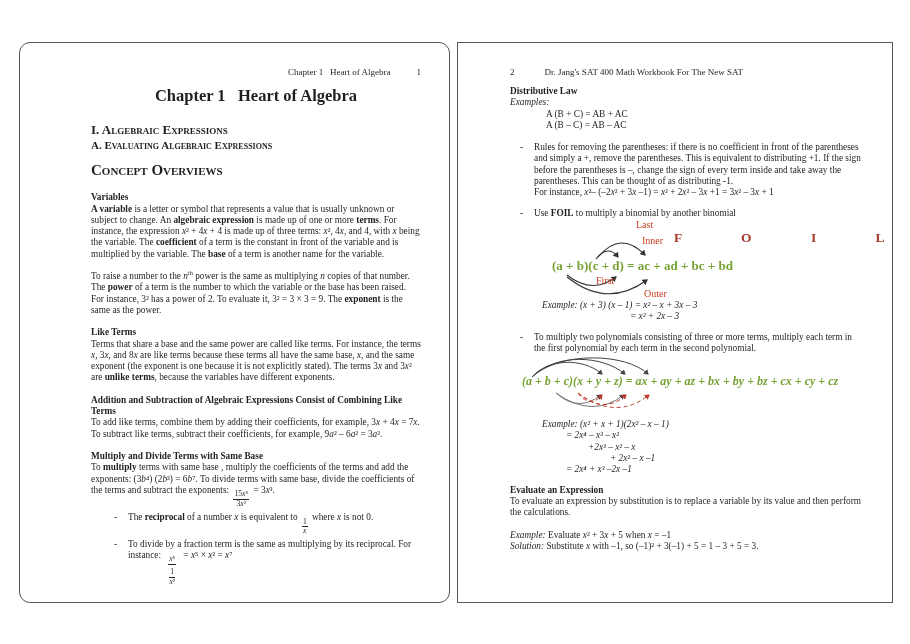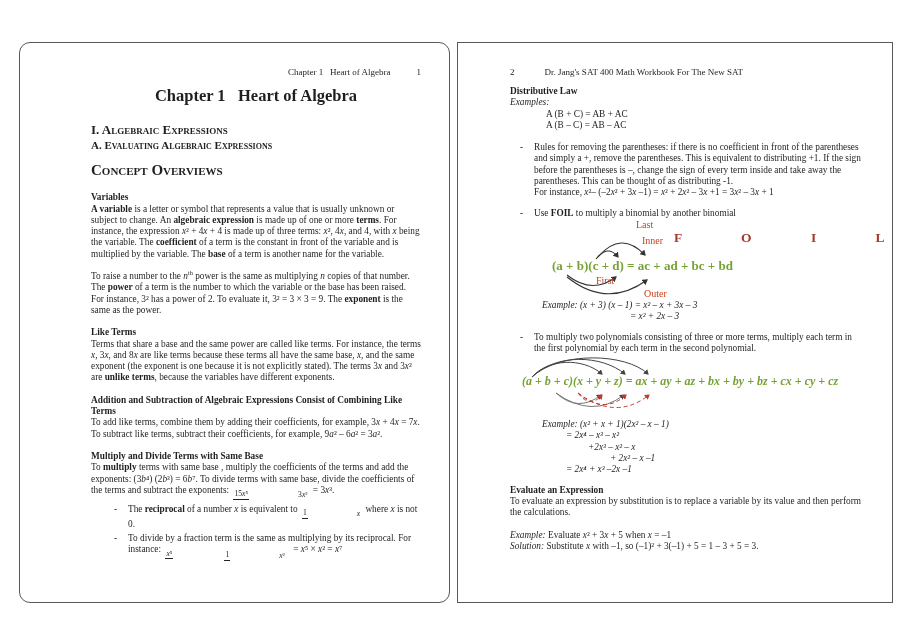--- a/index.html
+++ b/index.html
@@ -21,22 +21,22 @@
   .sec1{font-size:13px;font-weight:bold;font-variant:small-caps;line-height:13px;margin-top:22px;}
   .sec2{font-size:11px;font-weight:bold;font-variant:small-caps;line-height:13px;margin-top:3px;}
   .sec3{font-size:15px;font-weight:bold;font-variant:small-caps;line-height:12px;margin-top:12px;}
 
   .body-text{font-size:9.3px;line-height:11.3px;}
   p.para{margin:0 0 11px 0;}
   .h4{font-weight:bold;margin:0;}
   .italic{font-style:italic;}
 
   sup{font-size:6.3px;line-height:0;}
-  .frac{display:inline-flex;flex-direction:row;align-items:center;vertical-align:-40%;
-        font-size:7.6px;line-height:1.12;margin:0 2px;gap:48px;}
+  .frac{display:inline-flex;flex-direction:column;align-items:center;vertical-align:-40%;
+        font-size:7.6px;line-height:1.12;margin:0 2px;}
   .frac .num{border-bottom:0.8px solid #222;padding:0 1px;text-align:center;}
   .frac .den{padding:0 1px;text-align:center;}
 
   .bullet{display:flex;margin:0 0 3px 0;}
   .page-left .bullet{padding-left:23px;}
   .page-right .bullet{padding-left:10px;}
   .bullet .dash{width:14px;flex:none;}
   .bullet .btext{flex:1;}
   .mb11{margin-bottom:11px;}
   .mb8{margin-bottom:8px;}

